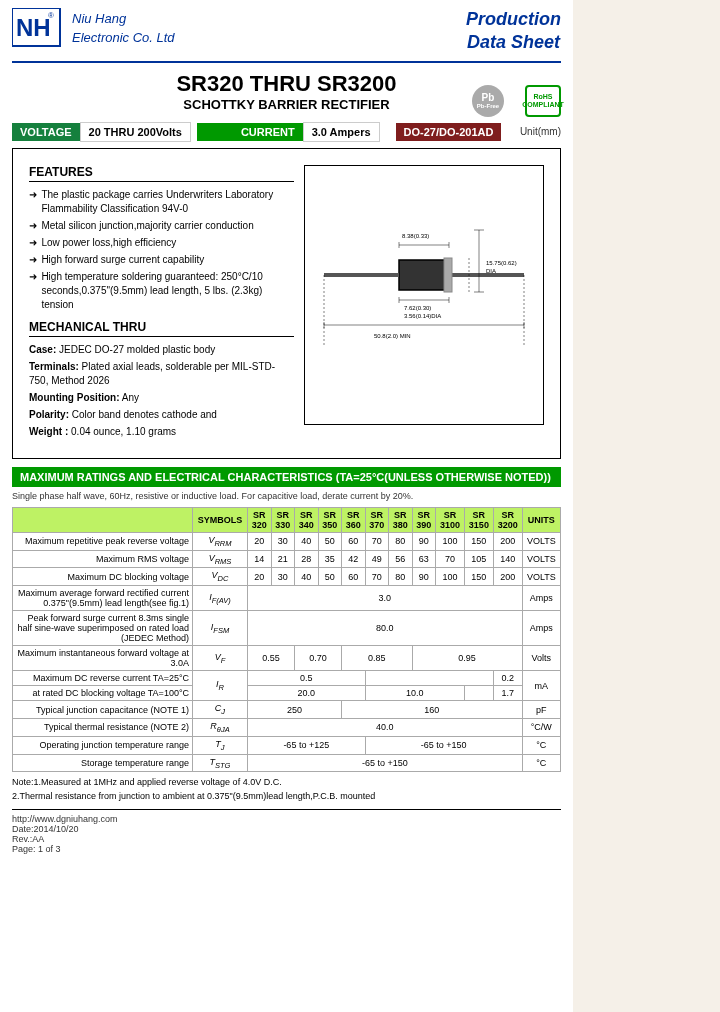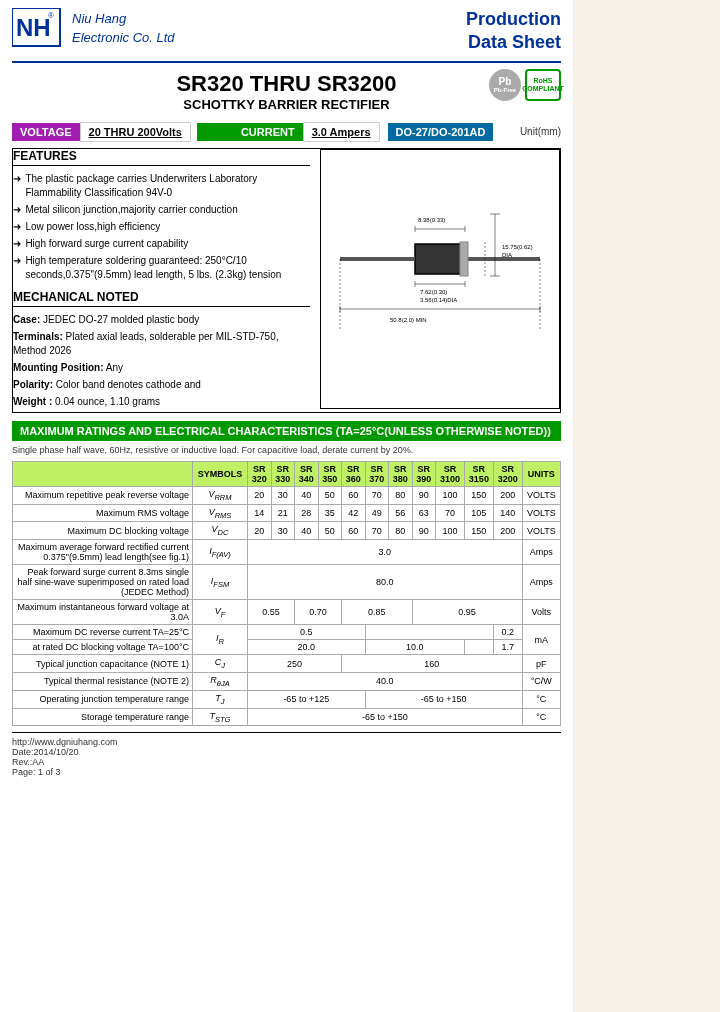--- a/index.html
+++ b/index.html
@@ -33,22 +33,23 @@
       gap: 8px;
     }
     .logo-svg { width: 52px; height: 40px; }
     .company-name {
       font-size: 13px;
       font-style: italic;
       color: #003399;
       line-height: 1.5;
     }
     .prod-title {
-      text-align: right;
+      text-align: center;
       font-size: 18px;
+      font-style: italic;
       color: #003399;
       font-weight: bold;
       line-height: 1.3;
     }
 
     
     .title-section {
       text-align: center;
       padding: 8px 0 4px;
       position: relative;
@@ -59,23 +60,23 @@
       color: #000;
     }
     .sub-title {
       font-size: 13px;
       font-weight: bold;
       color: #000;
     }
     .rohs-area {
       position: absolute;
       right: 0;
-      top: 6px;
-      display: flex;
-      gap: 4px;
+      top: 22px;
+      display: flex;
+      gap: 21px;
       align-items: center;
     }
     .pb-badge {
       width: 32px;
       height: 32px;
       border-radius: 50%;
       background: #aaa;
       display: flex;
       align-items: center;
       justify-content: center;
@@ -105,42 +106,41 @@
       align-items: center;
       margin: 6px 0;
       gap: 0;
     }
     .spec-label {
       padding: 3px 8px;
       font-weight: bold;
       font-size: 11px;
       color: #fff;
     }
-    .spec-label.voltage { background: #a21caf; }
+    .spec-label.voltage { background: #15803d; }
     .spec-value {
       padding: 3px 8px;
       font-weight: bold;
       font-size: 11px;
       background: #fff;
       border: 1px solid #ccc;
       color: #000;
-      text-decoration: underline;
     }
     .spec-label.current { background: #009900; padding-left: 44px; }
-    .spec-label.package { background: #0369a1; margin-left: 8px; }
+    .spec-label.package { background: #7f1d1d; margin-left: 16px; }
     .spec-unit-right {
       margin-left: auto;
       font-size: 10px;
       color: #333;
     }
 
     
     .content-box {
       border: 1px solid #000;
-      padding: 0;
+      padding: 16px;
       display: flex;
       gap: 10px;
     }
     .left-col { flex: 1; }
     .right-col { width: 240px; }
 
     .section-title {
       font-weight: bold;
       font-size: 12px;
       border-bottom: 1px solid #000;
@@ -298,21 +298,21 @@
       </div>
       <div class="feature-item">
         <span class="arrow">➜</span>
         <span>High forward surge current capability</span>
       </div>
       <div class="feature-item">
         <span class="arrow">➜</span>
         <span>High temperature soldering guaranteed: 250°C/10 seconds,0.375"(9.5mm) lead length, 5 lbs. (2.3kg) tension</span>
       </div>
 
-      <div class="section-title">MECHANICAL NOTED</div>
+      <div class="section-title">MECHANICAL THRU</div>
       <div class="mech-row">
         <span class="mech-bold">Case:</span> JEDEC DO-27 molded plastic body
       </div>
       <div class="mech-row">
         <span class="mech-bold">Terminals:</span> Plated axial leads, solderable per MIL-STD-750, Method 2026
       </div>
       <div class="mech-row">
         <span class="mech-bold">Mounting Position:</span> Any
       </div>
       <div class="mech-row">
@@ -507,20 +507,24 @@
 
       <tr>
         <td class="left-desc">Storage temperature range</td>
         <td class="symbol">T<sub>STG</sub></td>
         <td colspan="11">-65 to +150</td>
         <td>°C</td>
       </tr>
     </tbody>
   </table>
 
+  <div class="notes-section">
+    <div>Note:1.Measured at 1MHz and applied reverse voltage of 4.0V D.C.</div>
+    <div>    2.Thermal resistance from junction to ambient  at 0.375"(9.5mm)lead length,P.C.B. mounted</div>
+  </div>
 
   <div class="footer">
     <span>http://www.dgniuhang.com</span>
     <span>Date:2014/10/20</span>
     <span>Rev.:AA</span>
     <span>Page: 1 of 3</span>
   </div>
 
 </div>
 

